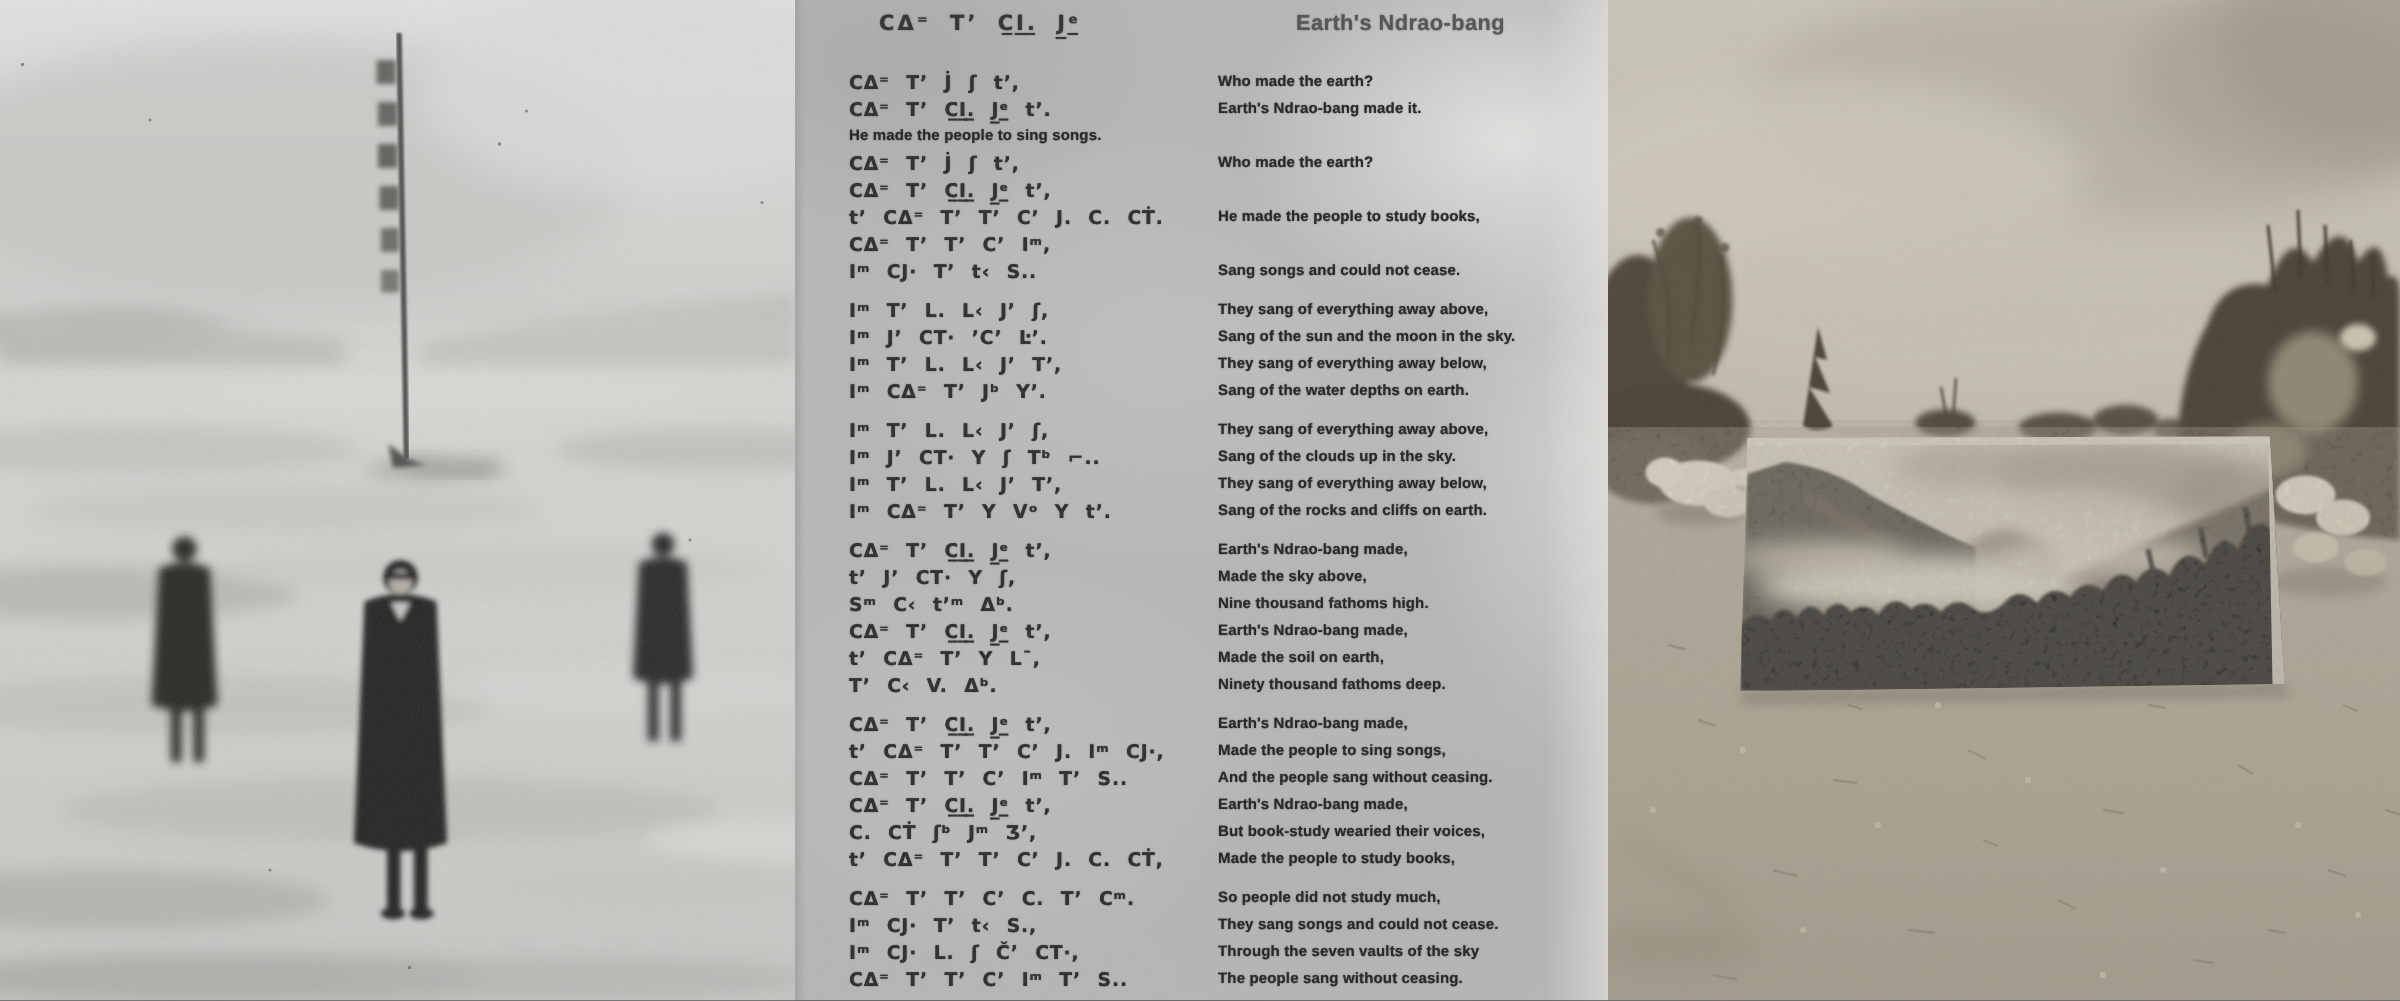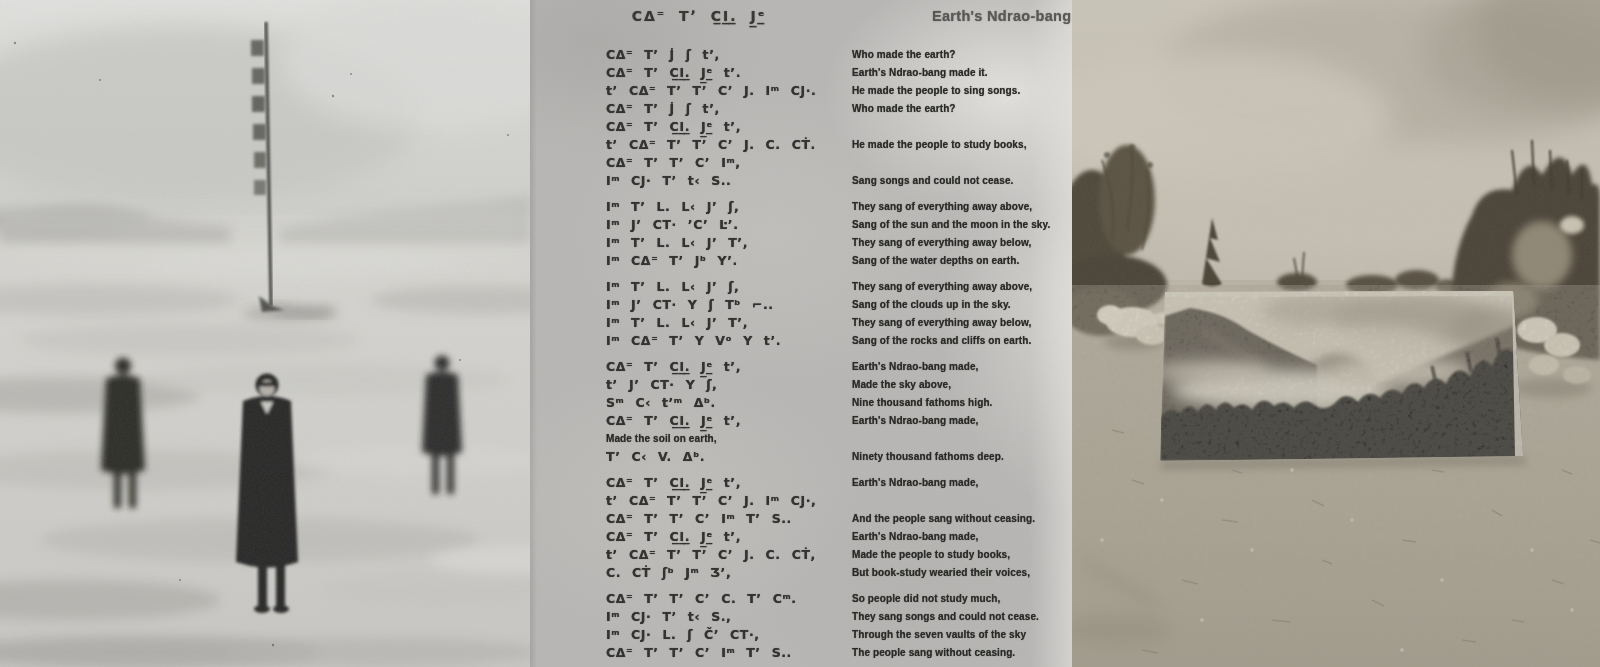--- a/index.html
+++ b/index.html
@@ -20,30 +20,29 @@
       radial-gradient(220px 160px at 70% 88%, rgba(174,173,171,0.4), rgba(174,173,171,0) 70%),
       linear-gradient(90deg, rgba(110,109,107,0.28) 0px, rgba(110,109,107,0) 7px),
       linear-gradient(270deg, rgba(235,234,231,0.6) 0px, rgba(235,234,231,0) 42px);
   }
   .title-row{display:flex;padding-top:8px;height:18px;}
   .t-script{
     margin-left:56px;width:226px;
     font-family:"DejaVu Sans",sans-serif;font-weight:bold;font-size:14px;
     letter-spacing:2px;word-spacing:6px;color:#262624;
     text-shadow:0 0 1px rgba(40,40,38,0.8);
-    text-align:center;
   }
   .t-english{
-    margin-left:120px;
+    margin-left:52px;
     font-family:"Liberation Sans",sans-serif;font-weight:bold;font-size:14.5px;
     letter-spacing:0.3px;color:#3a3a38;opacity:0.88;
     text-shadow:0 0 1.2px rgba(50,50,48,0.8);
   }
   .columns{margin-top:20px;padding-left:36px;}
-  .stanza{margin-bottom:8px;margin-left:40px;}
+  .stanza{margin-bottom:8px;}
   .line-row{display:flex;height:18px;line-height:18px;white-space:nowrap;}
   .script-cell{
     flex:none;width:246px;
     font-family:"DejaVu Sans",sans-serif;font-weight:bold;font-size:12.5px;
     letter-spacing:0.6px;word-spacing:6px;color:#21211f;
     text-shadow:0 0 0.8px rgba(25,25,23,0.85);
   }
   .english-cell{
     flex:none;width:254px;
     font-family:"Liberation Sans",sans-serif;font-weight:bold;font-size:10px;
@@ -183,21 +182,20 @@
         <div class="stanza">
           <div class="line-row">
             <span class="script-cell">CΔ⁼ Tʼ J̇ ʃ tʼ,</span>
             <span class="english-cell">Who made the earth?</span>
           </div>
           <div class="line-row">
             <span class="script-cell">CΔ⁼ Tʼ C̲I̲.̲ J̲ᵉ̲ tʼ.</span>
             <span class="english-cell">Earth's Ndrao-bang made it.</span>
           </div>
           <div class="line-row">
-            <span class="script-cell">tʼ CΔ⁼ Tʼ Tʼ Cʼ J. Iᵐ CJ·.</span>
             <span class="english-cell">He made the people to sing songs.</span>
           </div>
           <div class="line-row">
             <span class="script-cell">CΔ⁼ Tʼ J̇ ʃ tʼ,</span>
             <span class="english-cell">Who made the earth?</span>
           </div>
           <div class="line-row">
             <span class="script-cell">CΔ⁼ Tʼ C̲I̲.̲ J̲ᵉ̲ tʼ,</span>
           </div>
           <div class="line-row">
@@ -259,50 +257,52 @@
           </div>
           <div class="line-row">
             <span class="script-cell">Sᵐ C‹ tʼᵐ Δᵇ.</span>
             <span class="english-cell">Nine thousand fathoms high.</span>
           </div>
           <div class="line-row">
             <span class="script-cell">CΔ⁼ Tʼ C̲I̲.̲ J̲ᵉ̲ tʼ,</span>
             <span class="english-cell">Earth's Ndrao-bang made,</span>
           </div>
           <div class="line-row">
+            <span class="script-cell">tʼ CΔ⁼ Tʼ Y Lˉ,</span>
             <span class="english-cell">Made the soil on earth,</span>
           </div>
           <div class="line-row">
             <span class="script-cell">Tʼ C‹ V. Δᵇ.</span>
             <span class="english-cell">Ninety thousand fathoms deep.</span>
           </div>
         </div>
         <div class="stanza">
           <div class="line-row">
             <span class="script-cell">CΔ⁼ Tʼ C̲I̲.̲ J̲ᵉ̲ tʼ,</span>
             <span class="english-cell">Earth's Ndrao-bang made,</span>
           </div>
           <div class="line-row">
             <span class="script-cell">tʼ CΔ⁼ Tʼ Tʼ Cʼ J. Iᵐ CJ·,</span>
+            <span class="english-cell">Made the people to sing songs,</span>
           </div>
           <div class="line-row">
             <span class="script-cell">CΔ⁼ Tʼ Tʼ Cʼ Iᵐ Tʼ S..</span>
             <span class="english-cell">And the people sang without ceasing.</span>
           </div>
           <div class="line-row">
             <span class="script-cell">CΔ⁼ Tʼ C̲I̲.̲ J̲ᵉ̲ tʼ,</span>
             <span class="english-cell">Earth's Ndrao-bang made,</span>
           </div>
           <div class="line-row">
+            <span class="script-cell">C. CṪ ʃᵇ Jᵐ Ʒʼ,</span>
+            <span class="english-cell">But book-study wearied their voices,</span>
+          </div>
+          <div class="line-row">
             <span class="script-cell">tʼ CΔ⁼ Tʼ Tʼ Cʼ J. C. CṪ,</span>
             <span class="english-cell">Made the people to study books,</span>
-          </div>
-          <div class="line-row">
-            <span class="script-cell">C. CṪ ʃᵇ Jᵐ Ʒʼ,</span>
-            <span class="english-cell">But book-study wearied their voices,</span>
           </div>
         </div>
         <div class="stanza">
           <div class="line-row">
             <span class="script-cell">CΔ⁼ Tʼ Tʼ Cʼ C. Tʼ Cᵐ.</span>
             <span class="english-cell">So people did not study much,</span>
           </div>
           <div class="line-row">
             <span class="script-cell">Iᵐ CJ· Tʼ t‹ S.,</span>
             <span class="english-cell">They sang songs and could not cease.</span>

